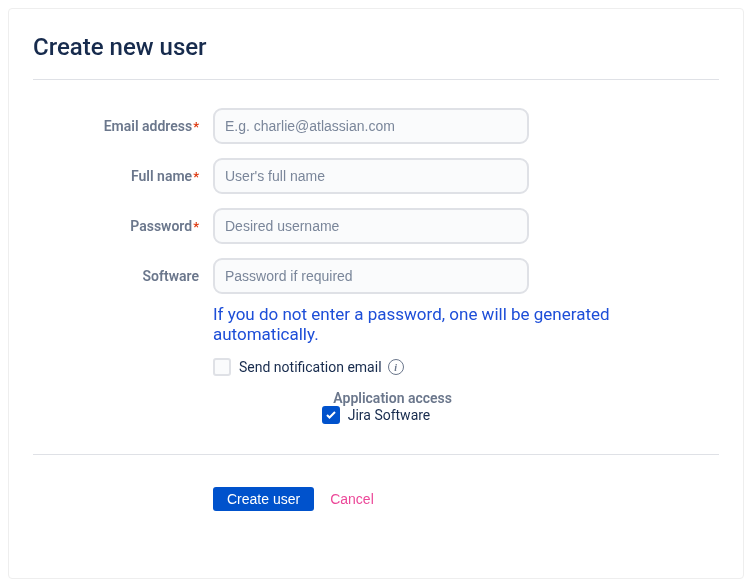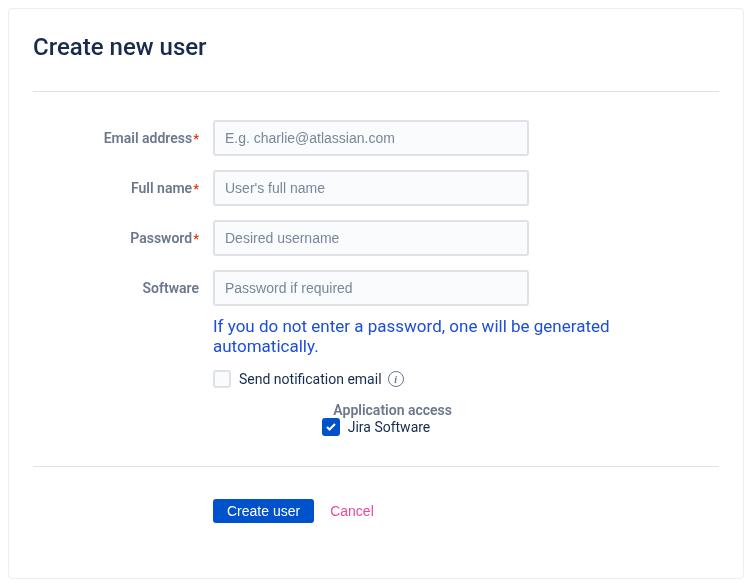--- a/index.html
+++ b/index.html
@@ -19,21 +19,21 @@
       width: 736px;
       height: 571px;
     }
     .card-inner {
       padding: 24px 24px 24px 24px;
     }
     .title {
       font-size: 24px;
       font-weight: 500;
       color: #172b4d;
-      margin-bottom: 30px;
+      margin-bottom: 18px;
     }
     .divider {
       border: none;
       border-top: 1px solid #dfe1e6;
       margin-bottom: 28px;
     }
     .form-row {
       display: flex;
       align-items: center;
       margin-bottom: 14px;
@@ -53,21 +53,21 @@
     }
     .input-col {
       flex: 1;
     }
     input[type="text"], input[type="password"] {
       width: 316px;
       height: 36px;
       padding: 6px 10px;
       font-size: 14px;
       border: 2px solid #dfe1e6;
-      border-radius: 3px;
+      border-radius: 9px;
       background: #fafbfc;
       color: #172b4d;
     }
     input[type="text"]::placeholder, input[type="password"]::placeholder {
       color: #7a869a;
     }
     .help-text {
       font-size: 17px;
       color: #1d4ed8;
       margin-left: 180px;

